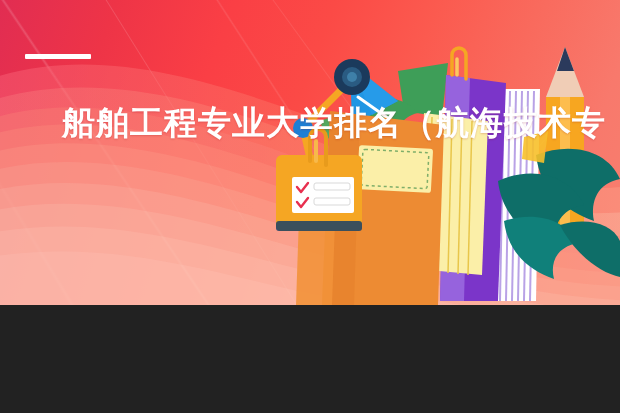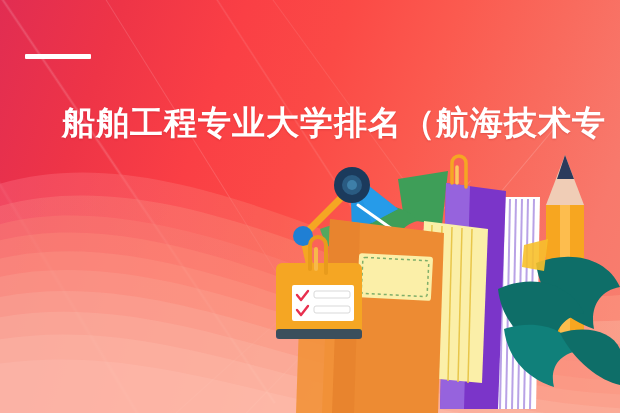--- a/index.html
+++ b/index.html
@@ -1,21 +1,21 @@
 <!DOCTYPE html>
 <html><head>
 <meta charset="utf-8">
 <title>Article Cover</title>
 <style>
   html,body{margin:0;padding:0;background:#222;}
   *{box-sizing:border-box;}
 
   #canvas{
     position:relative;
-    width:620px;height:413px;
+    width:620px;height:305px;
     overflow:hidden;
     font-family:"Liberation Sans","DejaVu Sans",sans-serif;
   }
 
   
   .bg-base{
     position:absolute;inset:0;
     background:linear-gradient(110deg,
       #e12d52 0%,
       #ee3447 16%,

